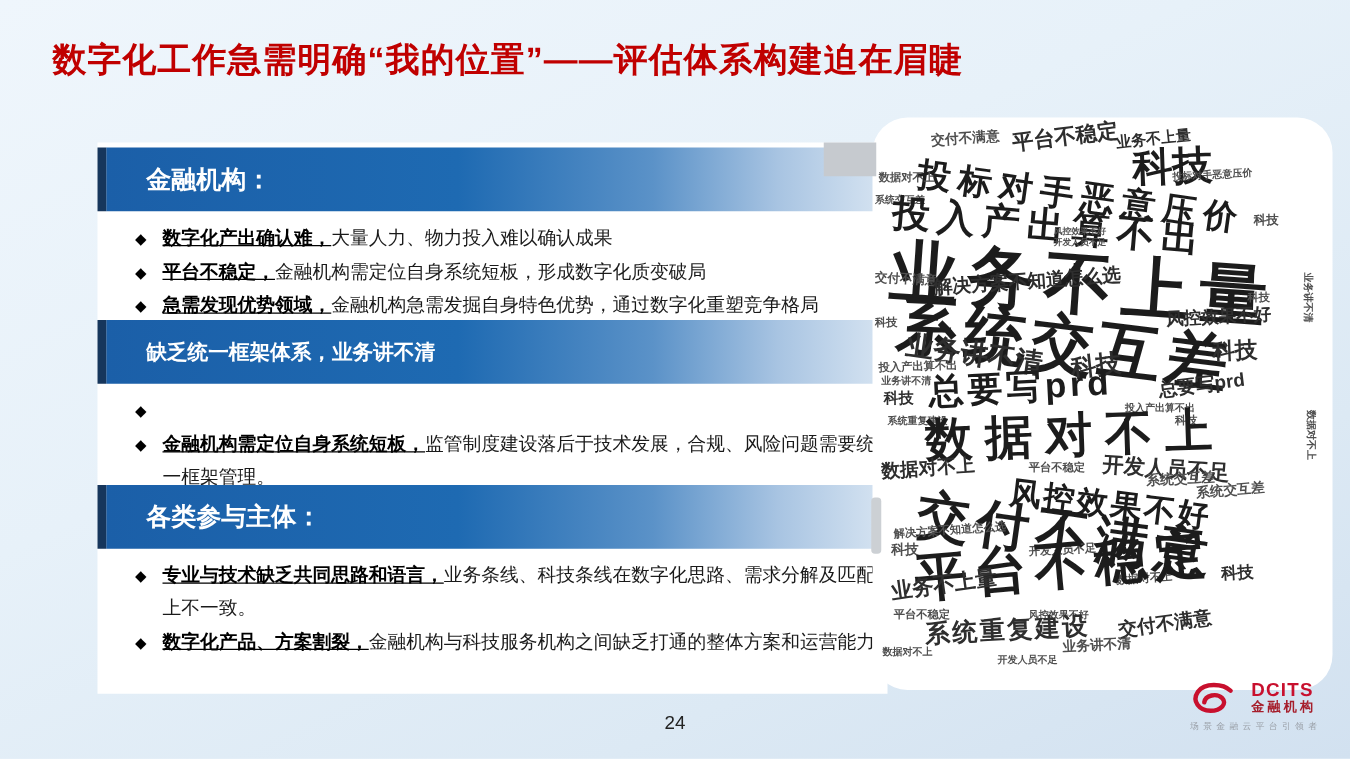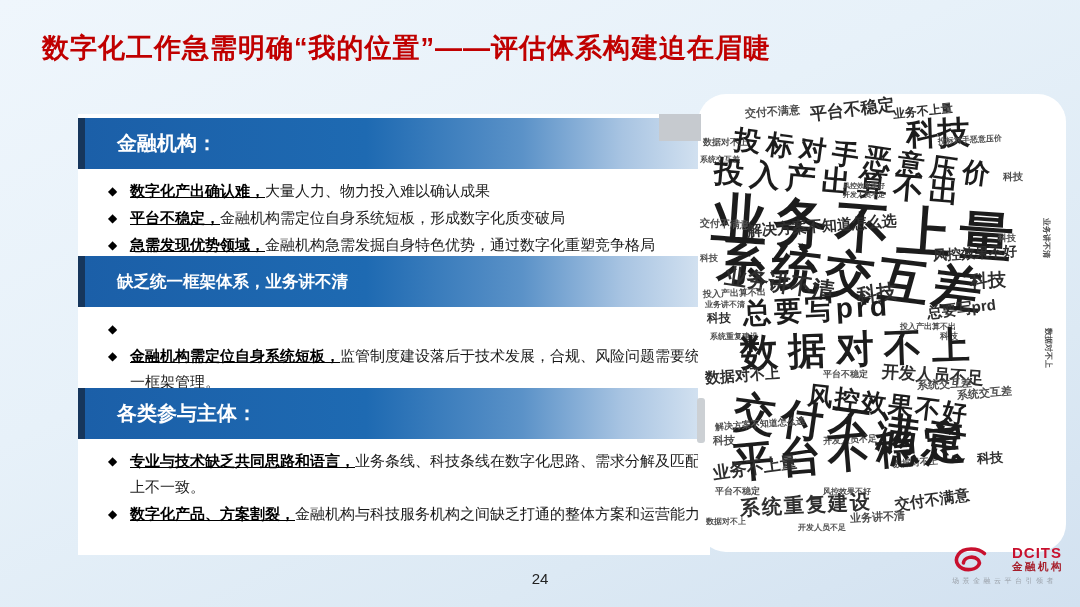--- a/index.html
+++ b/index.html
@@ -52,21 +52,21 @@
     position:absolute;left:697px;top:398px;width:8px;height:45px;
     background:#ccd0d4;border-radius:3px;z-index:5;
   }
   .pagenum{
     position:absolute;left:0;top:570px;width:1080px;text-align:center;
     font-size:15px;color:#222;
   }
   .logo{
     position:absolute;left:952px;top:545px;width:122px;
   }
-  .logo-row{display:flex;align-items:flex-end;gap:22px;}
+  .logo-row{display:flex;align-items:flex-start;gap:11px;}
   .logo-texts{display:flex;flex-direction:column;}
   .logo-en{font-size:15px;font-weight:900;color:#C8102E;letter-spacing:1px;line-height:15px;}
   .logo-cn{font-size:10.5px;font-weight:700;color:#A61E2B;letter-spacing:2.5px;line-height:13px;}
   .logo-tag{margin-top:3px;font-size:7px;color:#9aa0a8;letter-spacing:3.5px;white-space:nowrap;}
 </style>
 </head>
 <body>
 
 <div class="slide">
 

